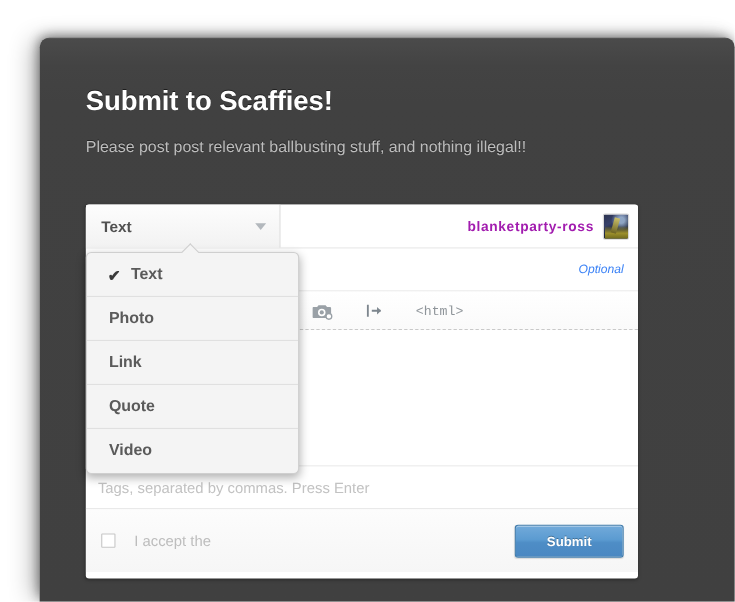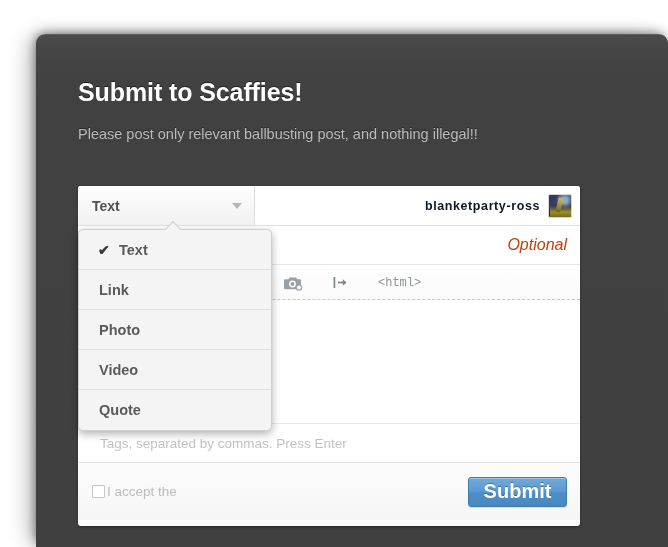--- a/index.html
+++ b/index.html
@@ -117,21 +117,21 @@
     flex: 1;
     display: flex;
     align-items: center;
     justify-content: flex-end;
     padding: 0 8px 0 0;
     gap: 8px;
   }
   .username {
     font-size: 12.5px;
     font-weight: bold;
-    color: #0f172a;
+    color: #a21caf;
     letter-spacing: 0.6px;
   }
   .avatar {
     width: 24px;
     height: 24px;
     border-radius: 2px;
     border: 1px solid #d6d6d6;
     background:
       radial-gradient(circle at 72% 24%, rgba(160,185,215,0.85) 0 12%, rgba(0,0,0,0) 40%),
       linear-gradient(150deg, #2c3450 0%, #36406a 32%, #1f2740 55%, #2a3048 100%),
@@ -159,23 +159,23 @@
     position: relative;
     height: 39px;
     border-bottom: 1px solid #e6e6e6;
     background: #ffffff;
     display: flex;
     align-items: center;
     justify-content: flex-end;
     padding-right: 13px;
   }
   .optional-label {
-    font-size: 16px;
+    font-size: 11px;
     font-style: italic;
-    color: #c2410c;
+    color: #3b82f6;
   }
 
   
   .row-toolbar {
     position: relative;
     height: 35px;
     background: linear-gradient(to bottom, #ffffff, #fafafa);
     display: flex;
     align-items: center;
     padding-left: 12px;
@@ -213,41 +213,41 @@
 
   
   .row-tags {
     position: relative;
     height: 40px;
     border-top: 1px solid #eaeaea;
     border-bottom: 1px solid #e4e4e4;
     background: #ffffff;
     display: flex;
     align-items: center;
-    padding-left: 22px;
+    padding-left: 11px;
   }
   .tags-placeholder {
     font-size: 13.5px;
     color: #c2c2c2;
     white-space: nowrap;
   }
 
   
   .row-footer {
     position: relative;
     height: 57px;
     background: linear-gradient(to bottom, #fcfcfc, #f6f6f6);
     display: flex;
     align-items: center;
     padding: 0 13px 0 14px;
   }
   .accept-wrap {
     display: flex;
     align-items: center;
-    gap: 2px;
+    gap: 17px;
     cursor: pointer;
   }
   .checkbox {
     width: 13px;
     height: 13px;
     border: 1px solid #c6c6c6;
     background: #ffffff;
     border-radius: 1px;
     flex: 0 0 13px;
   }
@@ -262,21 +262,21 @@
     cursor: pointer;
   }
   .submit-btn {
     margin-left: auto;
     width: 99px;
     height: 30px;
     border: 1px solid #3f7bab;
     border-radius: 3px;
     background: linear-gradient(to bottom, #72aada 0%, #5b9bd1 45%, #4e8dc6 55%, #4a88c2 100%);
     color: #ffffff;
-    font-size: 20px;
+    font-size: 12px;
     font-weight: bold;
     text-shadow: 0 -1px 0 rgba(0,0,0,0.30);
     box-shadow: inset 0 1px 0 rgba(255,255,255,0.35), 0 1px 1px rgba(0,0,0,0.12);
     cursor: pointer;
     display: flex;
     align-items: center;
     justify-content: center;
   }
 
   
@@ -332,21 +332,21 @@
   .menu-item.checked { padding-left: 40px; }
 </style>
 </head>
 <body>
 
 <div id="root">
 
   <div class="panel">
 
     <div class="page-title">Submit to Scaffies!</div>
-    <div class="page-subtitle">Please post only relevant ballbusting post, and nothing illegal!!</div>
+    <div class="page-subtitle">Please post post relevant ballbusting stuff, and nothing illegal!!</div>
 
     <div class="form-card">
 
       <div class="row-type">
         <div class="type-select">
           <span class="type-select-label">Text</span>
           <span class="caret-down"></span>
         </div>
         <div class="user-area">
           <span class="username">blanketparty-ross</span>
@@ -437,26 +437,26 @@
     </div>
   </div>
 
   <div class="menu">
     <span class="menu-arrow"></span>
     <div class="menu-item checked">
       <span class="check">✔</span>
       <span>Text</span>
     </div>
     <div class="menu-item">
+      <span>Photo</span>
+    </div>
+    <div class="menu-item">
       <span>Link</span>
     </div>
     <div class="menu-item">
-      <span>Photo</span>
+      <span>Quote</span>
     </div>
     <div class="menu-item">
       <span>Video</span>
     </div>
-    <div class="menu-item">
-      <span>Quote</span>
-    </div>
   </div>
 
 </div>
 
 </body></html>

